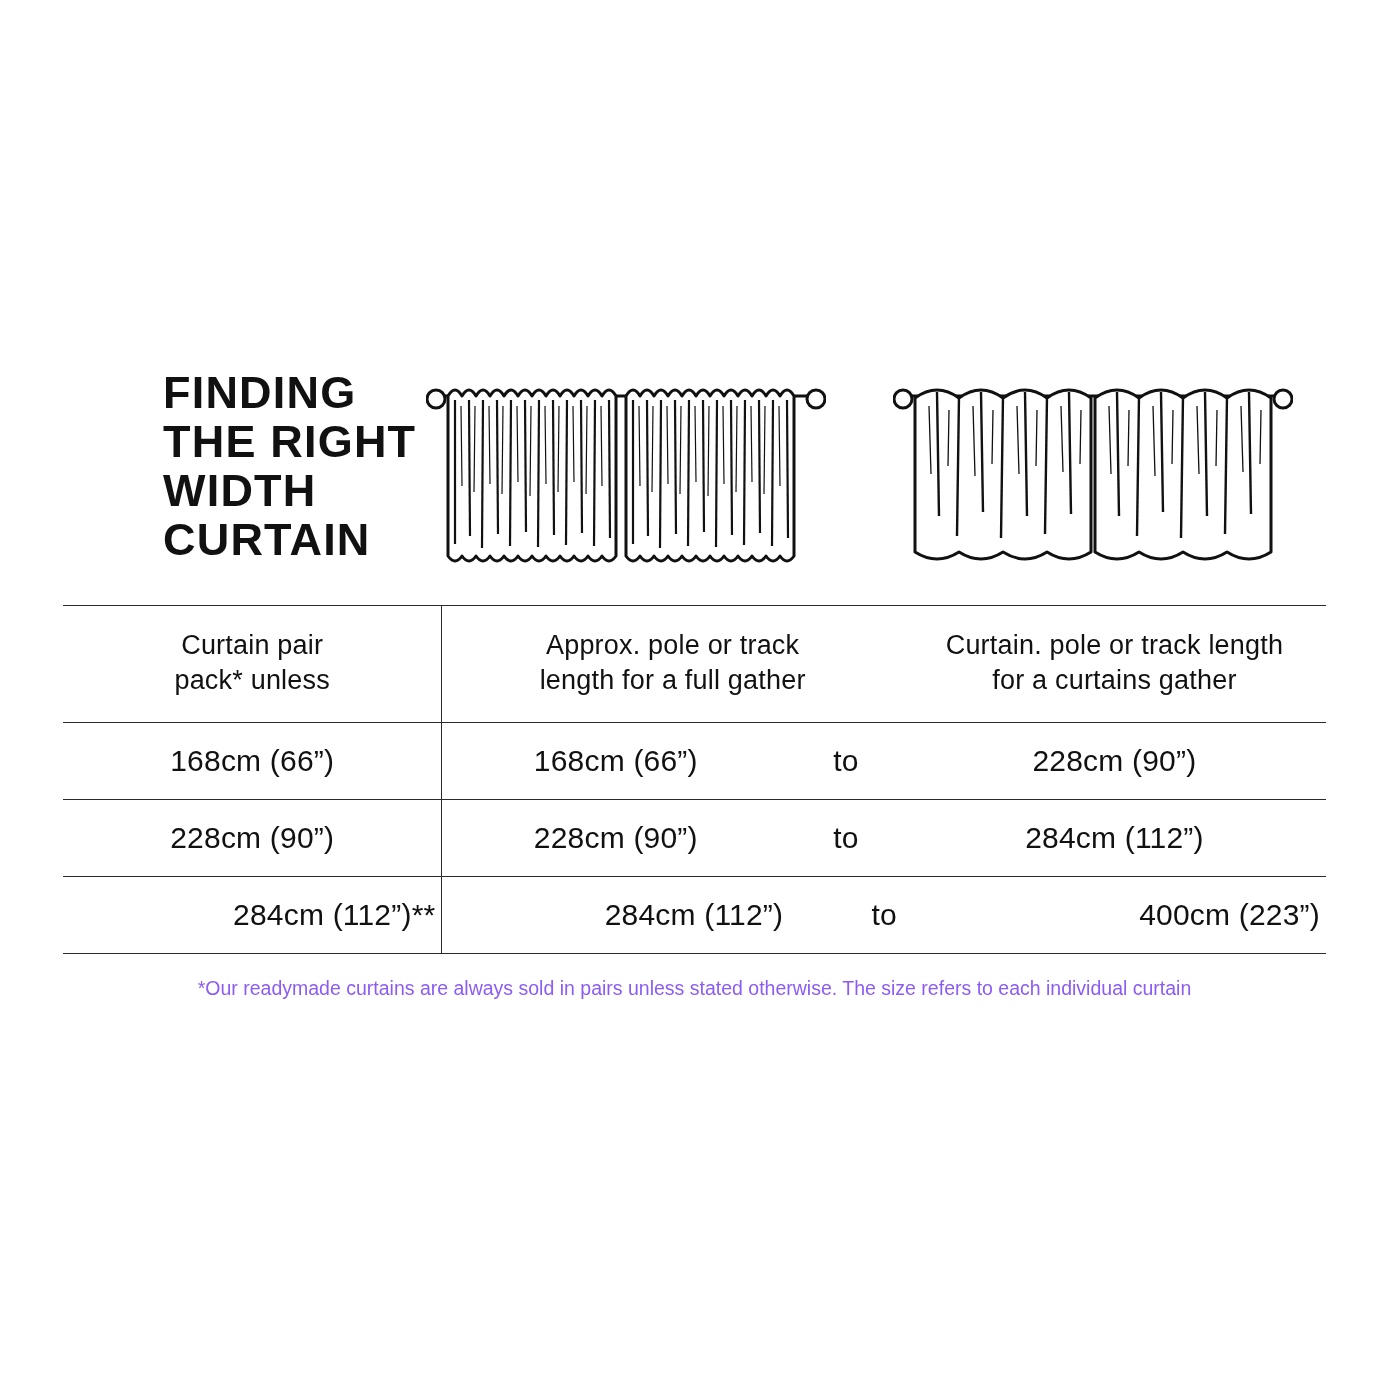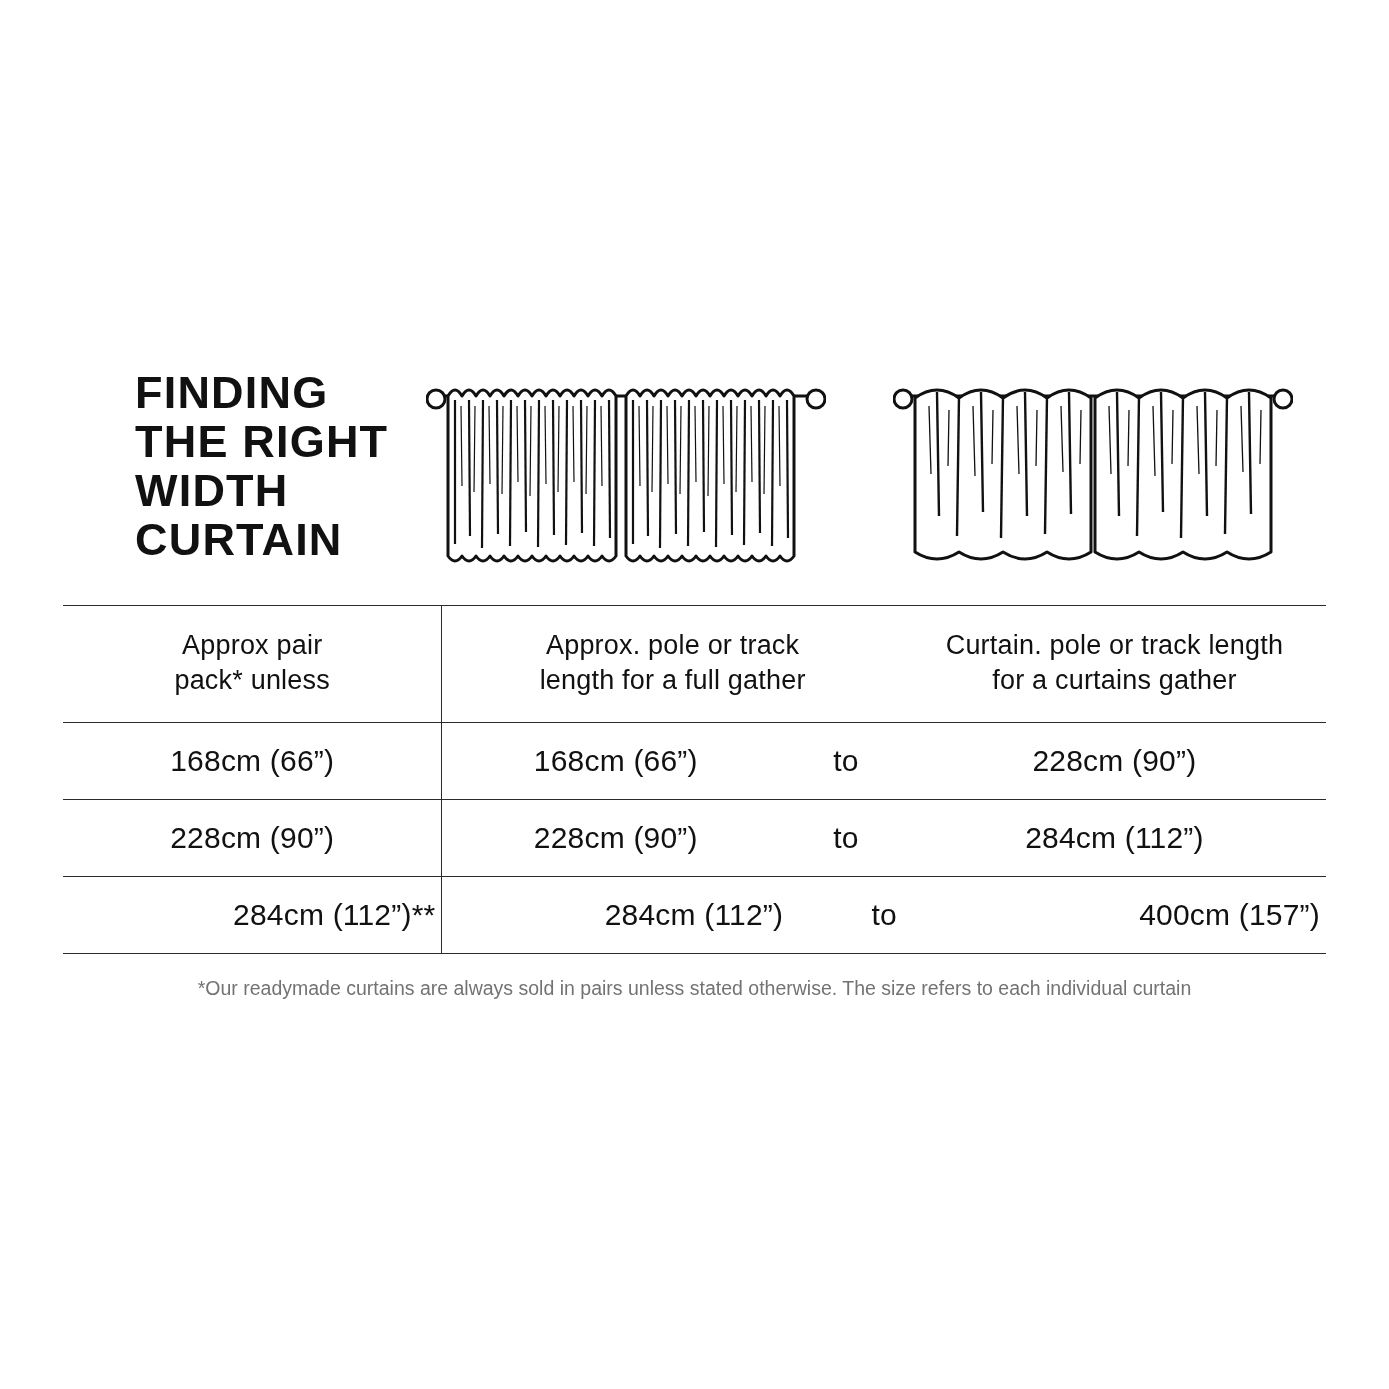--- a/index.html
+++ b/index.html
@@ -40,21 +40,21 @@
     width: 330px;
     padding-left: 72px;
     box-sizing: border-box;
     font-size: 45px;
     line-height: 49px;
     font-weight: bold;
     letter-spacing: 1.2px;
     color: #111111;
     padding-top: 8px;
   }
-  .title div { white-space: nowrap; }
+  .title div { white-space: nowrap; margin-left: 28px; }
 
   .illustrations {
     flex: 1;
     display: flex;
     justify-content: space-around;
     align-items: flex-start;
     padding-top: 6px;
   }
   .illo {
     width: 400px;
@@ -102,21 +102,21 @@
   .to-cell {
     font-size: 29px;
   }
 
   
   .footnote {
     margin-top: 20px;
     text-align: center;
     font-size: 19.5px;
     line-height: 28px;
-    color: #737373;
+    color: #8b5cf6;
     padding: 0 60px;
   }
 </style>
 </head>
 <body>
 
 <div class="sheet">
   <div class="content">
 
     <div class="header">
@@ -278,21 +278,21 @@
     <table class="sizing">
       <colgroup>
         <col class="col-a">
         <col class="col-b">
         <col class="col-to">
         <col class="col-c">
       </colgroup>
       <thead>
         <tr>
           <th>
-            <div>Approx pair</div>
+            <div>Curtain pair</div>
             <div>pack* unless</div>
           </th>
           <th class="vrule-cell" colspan="2">
             <div>Approx. pole or track</div>
             <div>length for a full gather</div>
           </th>
           <th>
             <div>Curtain. pole or track length</div>
             <div>for a curtains gather</div>
           </th>
@@ -308,21 +308,21 @@
         <tr>
           <td>228cm (90”)</td>
           <td class="vrule-cell">228cm (90”)</td>
           <td class="to-cell">to</td>
           <td>284cm (112”)</td>
         </tr>
         <tr class="last-row">
           <td>284cm (112”)**</td>
           <td class="vrule-cell">284cm (112”)</td>
           <td class="to-cell">to</td>
-          <td>400cm (157”)</td>
+          <td>400cm (223”)</td>
         </tr>
       </tbody>
     </table>
 
     <div class="footnote">
       <div>*Our readymade curtains are always sold in pairs unless stated otherwise. The size refers to each individual curtain</div>
     </div>
 
   </div>
 </div>

